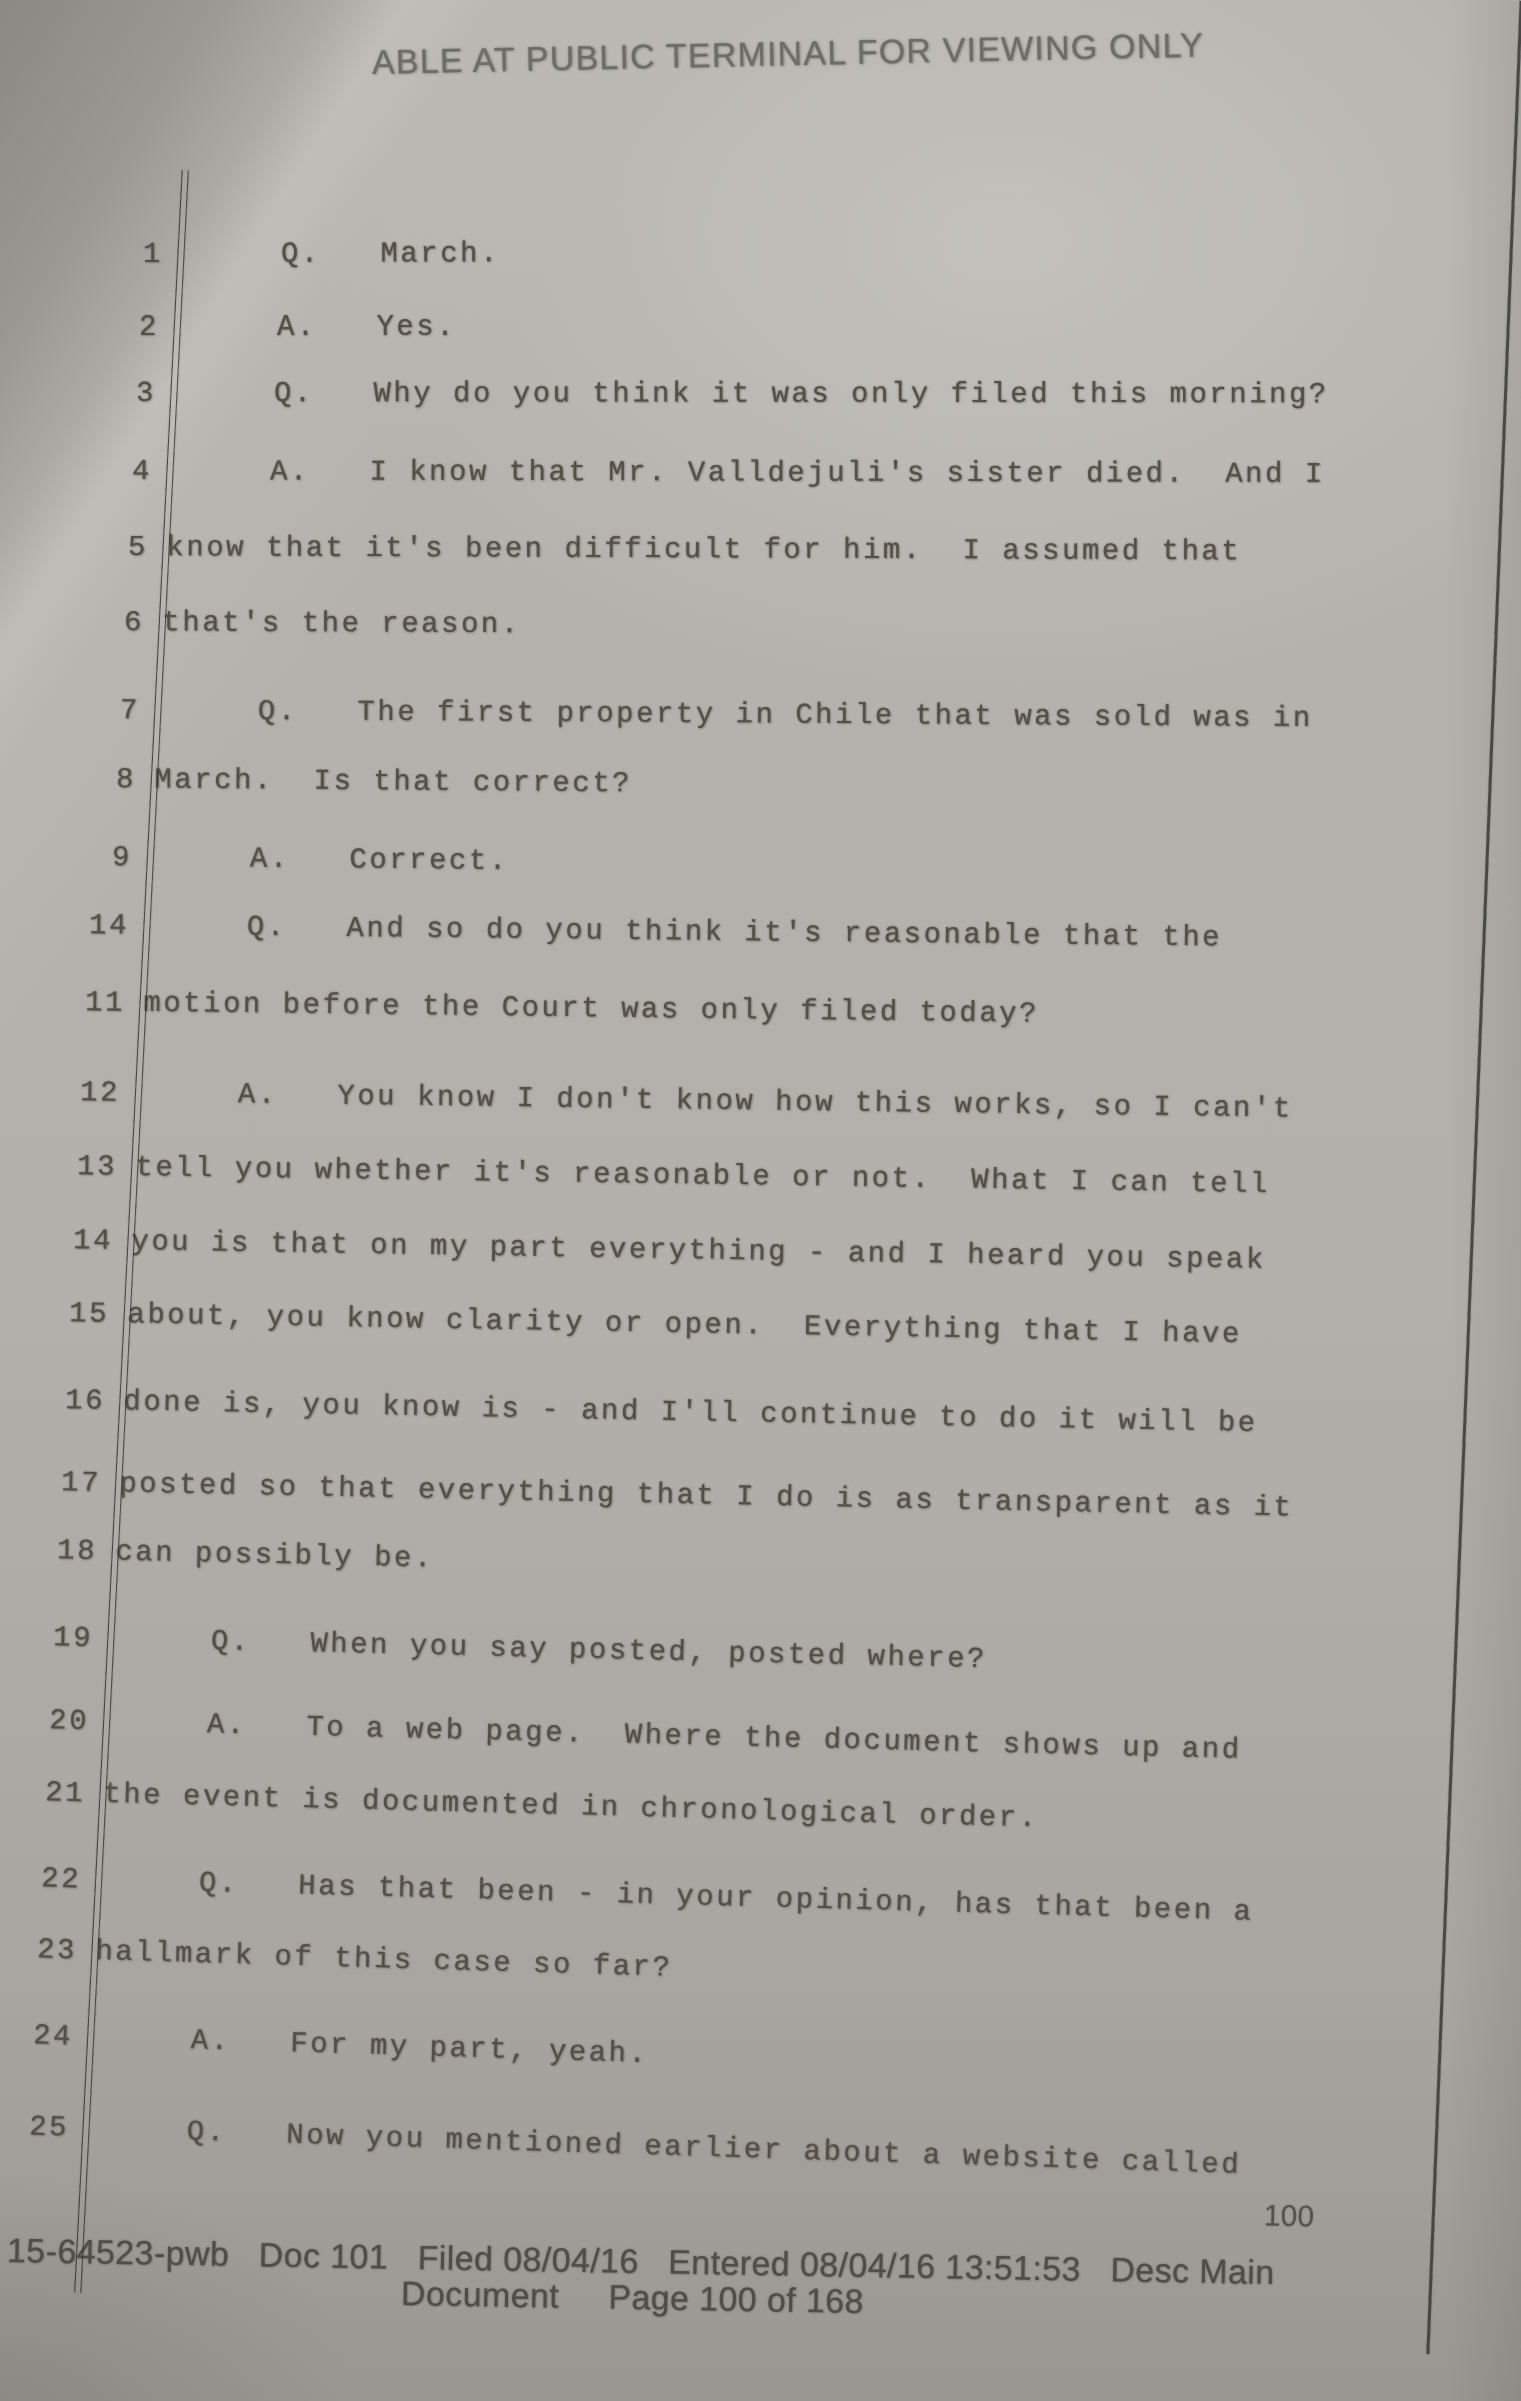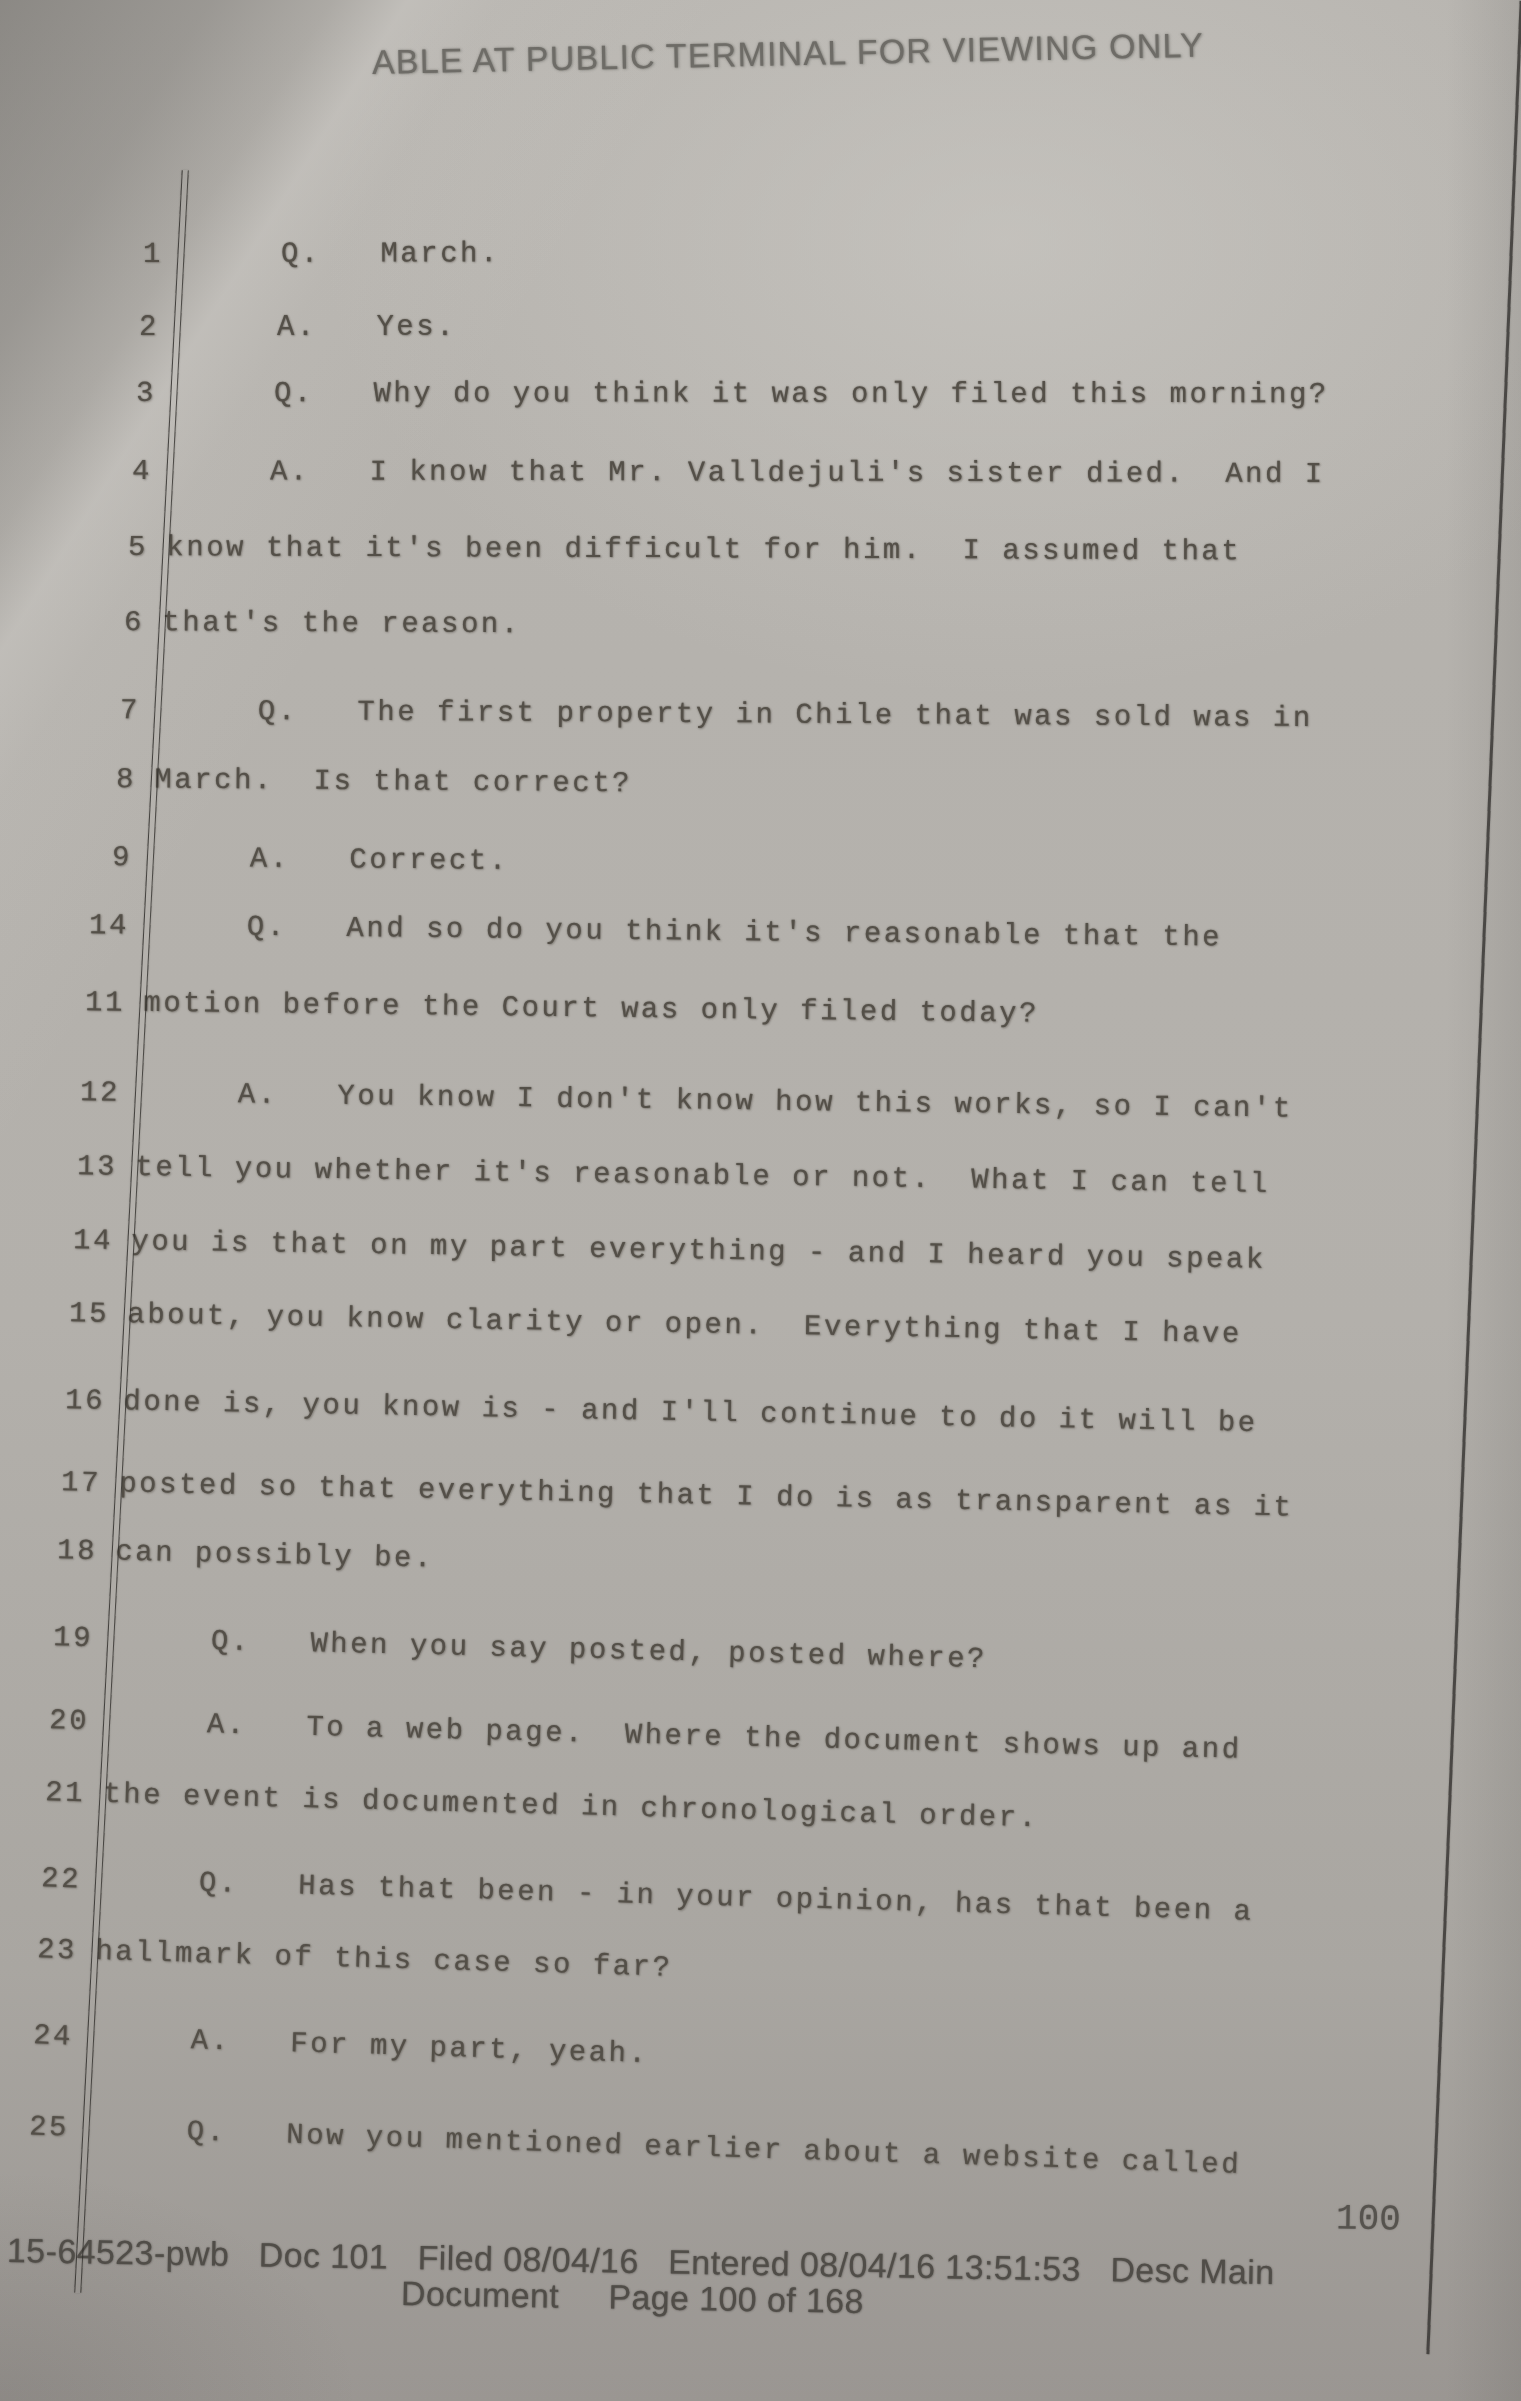--- a/index.html
+++ b/index.html
@@ -63,23 +63,23 @@
   .footer-line{
     position:absolute;
     font-family:"Liberation Sans","DejaVu Sans",sans-serif;
     font-size:34px;color:#504d48;letter-spacing:0.4px;
     text-shadow:0 0 1.8px rgba(80,77,72,.65), 0.7px 0.7px 1.5px rgba(80,77,72,.3);
     white-space:pre;z-index:4;
   }
   #footer-case{left:7.4px;top:2231px;transform:rotate(1deg);transform-origin:left center;}
   #footer-page{left:401px;top:2274px;transform:rotate(1deg);transform-origin:left center;}
   #page-number{
-    position:absolute;left:1336px;top:2199px;
-    font-family:Liberation Mono, monospace;
-    font-size:36px;color:#56534e;
+    position:absolute;left:1264px;top:2199px;
+    font-family:Liberation Sans, sans-serif;
+    font-size:30px;color:#56534e;
     text-shadow:0 0 1.8px rgba(86,83,78,.6);
     transform:rotate(1deg);z-index:4;
   }
 </style>
 </head>
 <body>
 
 <div id="page">
   <div class="shade shade-corner"></div>
   <div class="shade shade-fold"></div>

